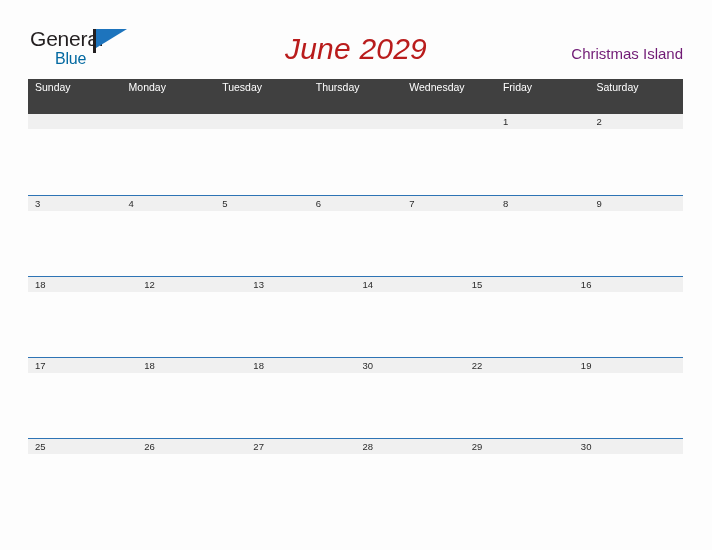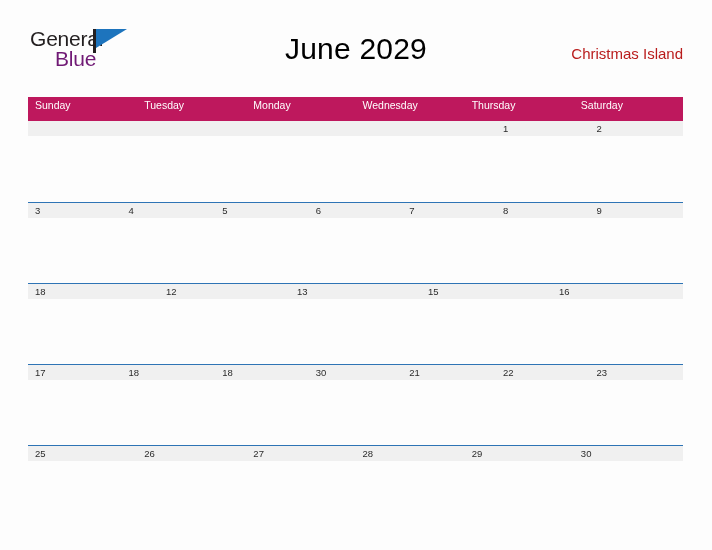--- a/index.html
+++ b/index.html
@@ -39,22 +39,22 @@
     font-size: 21px;
     color: #231f20;
     letter-spacing: -0.2px;
     line-height: 22px;
     white-space: nowrap;
   }
   .logo-blue {
     position: absolute;
     left: 25px;
     top: 20px;
-    font-size: 21px;
-    color: #701a75;
+    font-size: 16px;
+    color: #0369a1;
     letter-spacing: -0.2px;
     line-height: 22px;
     white-space: nowrap;
   }
   .logo-flag {
     position: absolute;
     left: 63px;
     top: 1px;
     width: 34px;
     height: 24px;
@@ -78,48 +78,48 @@
   }
 
   
   .cal-title {
     position: absolute;
     left: 0;
     top: 32px;
     width: 712px;
     text-align: center;
     font-size: 30px;
-    color: #000000;
+    color: #b91c1c;
     font-weight: normal;
     letter-spacing: 0.2px;
+    font-style: italic;
   }
 
   
   .cal-location {
     position: absolute;
     right: 29px;
     top: 45px;
     font-size: 15px;
-    color: #b91c1c;
+    color: #701a75;
     white-space: nowrap;
   }
 
   
   .calendar {
     position: absolute;
     left: 28px;
     top: 79px;
     width: 655px;
   }
   .weekday-row {
     display: flex;
     width: 100%;
-    background: #be185d;
-    height: 24px;
-    margin-top: 18px;
+    background: #404040;
+    height: 35px;
   }
   .weekday-cell {
     flex: 1 1 0;
     color: #ffffff;
     font-size: 10.5px;
     line-height: 17px;
     padding-left: 7px;
     box-sizing: border-box;
     white-space: nowrap;
     overflow: hidden;
@@ -167,24 +167,25 @@
   <div class="cal-title">June 2029</div>
 
   <div class="cal-location">Christmas Island</div>
 
 </div>
 
 <div class="calendar">
 
   <div class="weekday-row">
     <div class="weekday-cell">Sunday</div>
+    <div class="weekday-cell">Monday</div>
     <div class="weekday-cell">Tuesday</div>
-    <div class="weekday-cell">Monday</div>
+    <div class="weekday-cell">Thursday</div>
     <div class="weekday-cell">Wednesday</div>
-    <div class="weekday-cell">Thursday</div>
+    <div class="weekday-cell">Friday</div>
     <div class="weekday-cell">Saturday</div>
   </div>
 
   <div class="week-row first">
     <div class="day-cell empty"></div>
     <div class="day-cell empty"></div>
     <div class="day-cell empty"></div>
     <div class="day-cell empty"></div>
     <div class="day-cell empty"></div>
     <div class="day-cell">
@@ -223,20 +224,23 @@
     <div class="day-cell">
         <span class="day-number">18</span>
       </div>
     <div class="day-cell">
         <span class="day-number">12</span>
       </div>
     <div class="day-cell">
         <span class="day-number">13</span>
       </div>
     <div class="day-cell">
+        <span class="day-number">14</span>
+      </div>
+    <div class="day-cell">
         <span class="day-number">15</span>
       </div>
     <div class="day-cell">
         <span class="day-number">16</span>
       </div>
   </div>
 
   <div class="week-row">
     <div class="day-cell">
         <span class="day-number">17</span>
@@ -244,27 +248,24 @@
     <div class="day-cell">
         <span class="day-number">18</span>
       </div>
     <div class="day-cell">
         <span class="day-number">18</span>
       </div>
     <div class="day-cell">
         <span class="day-number">30</span>
       </div>
     <div class="day-cell">
-        <span class="day-number">21</span>
-      </div>
-    <div class="day-cell">
         <span class="day-number">22</span>
       </div>
     <div class="day-cell">
-        <span class="day-number">23</span>
+        <span class="day-number">19</span>
       </div>
   </div>
 
   <div class="week-row">
     <div class="day-cell">
         <span class="day-number">25</span>
       </div>
     <div class="day-cell">
         <span class="day-number">26</span>
       </div>

